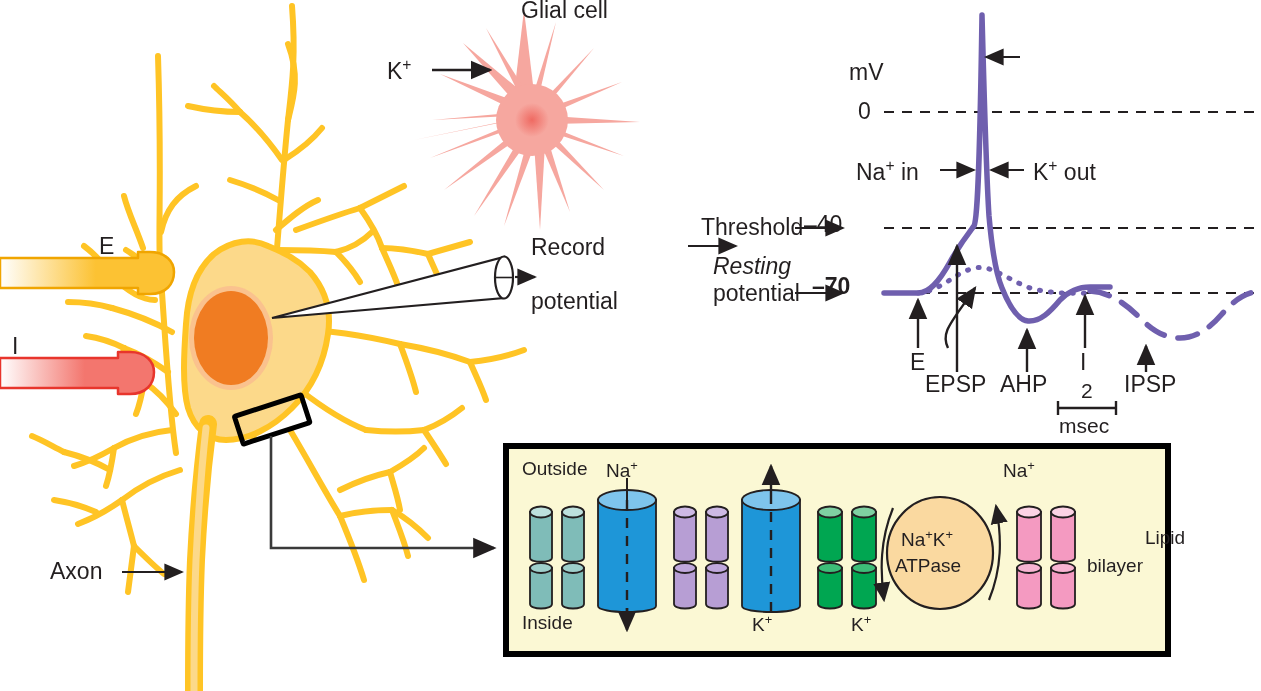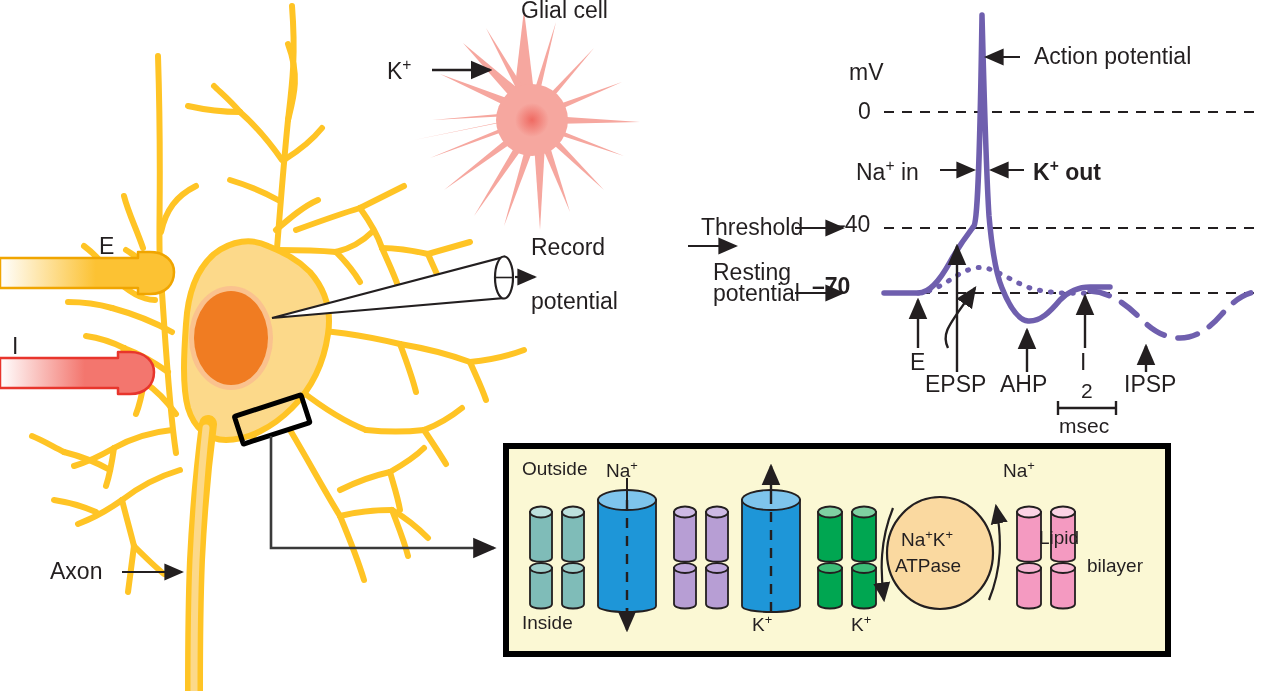--- a/index.html
+++ b/index.html
@@ -308,35 +308,34 @@
     <span>K</span><span class="sup">+</span>
   </div>
 
   <div class="lbl f23" style="left:99px;top:234px;">E</div>
   <div class="lbl f23" style="left:12px;top:334px;">I</div>
   <div class="lbl f23" style="left:50px;top:559px;">Axon</div>
 
   <div class="lbl f23" style="left:531px;top:235px;">Record</div>
   <div class="lbl f23" style="left:531px;top:289px;">potential</div>
 
-  <div class="lbl f23" style="left:1034px;top:44px;">Action potential</div>
   <div class="lbl f23" style="left:849px;top:60px;">mV</div>
   <div class="lbl f23" style="left:858px;top:99px;">0</div>
-  <div class="lbl f23" style="left:832px;top:212px;">–40</div>
+  <div class="lbl f23" style="left:804px;top:212px;">–40</div>
   <div class="lbl f23" style="left:812px;top:274px;font-weight:bold;">–70</div>
 
   <div class="lbl f23" style="left:856px;top:157px;">
     <span>Na</span><span class="sup">+</span><span> in</span>
   </div>
-  <div class="lbl f23" style="left:1033px;top:157px;font-weight:bold;">
+  <div class="lbl f23" style="left:1033px;top:157px;">
     <span>K</span><span class="sup">+</span><span> out</span>
   </div>
 
   <div class="lbl f23" style="left:701px;top:215px;">Threshold</div>
-  <div class="lbl f23" style="left:713px;top:260px;">Resting</div>
+  <div class="lbl f23" style="left:713px;top:254px;font-style:italic;">Resting</div>
   <div class="lbl f23" style="left:713px;top:281px;">potential</div>
 
   <div class="lbl f23" style="left:910px;top:350px;">E</div>
   <div class="lbl f23" style="left:925px;top:372px;">EPSP</div>
   <div class="lbl f23" style="left:1000px;top:372px;text-align:right;">AHP</div>
   <div class="lbl f23" style="left:1080px;top:350px;">I</div>
   <div class="lbl f23" style="left:1124px;top:372px;">IPSP</div>
 
   <div class="lbl f21" style="left:1081px;top:379px;">2</div>
   <div class="lbl f21" style="left:1059px;top:414px;">msec</div>
@@ -355,16 +354,16 @@
   </div>
   <div class="lbl f24" style="left:1003px;top:459px;">
     <span>Na</span><span class="sup">+</span>
   </div>
 
   <div class="lbl f24" style="left:901px;top:528px;">
     <span>Na</span><span class="sup">+</span><span>K</span><span class="sup">+</span>
   </div>
   <div class="lbl f24" style="left:895px;top:556px;">ATPase</div>
 
-  <div class="lbl f24" style="left:1039px;top:528px;">Lipid</div>
+  <div class="lbl f24" style="left:1145px;top:528px;">Lipid</div>
   <div class="lbl f24" style="left:1087px;top:556px;">bilayer</div>
 
 </div>
 
 </body></html>

